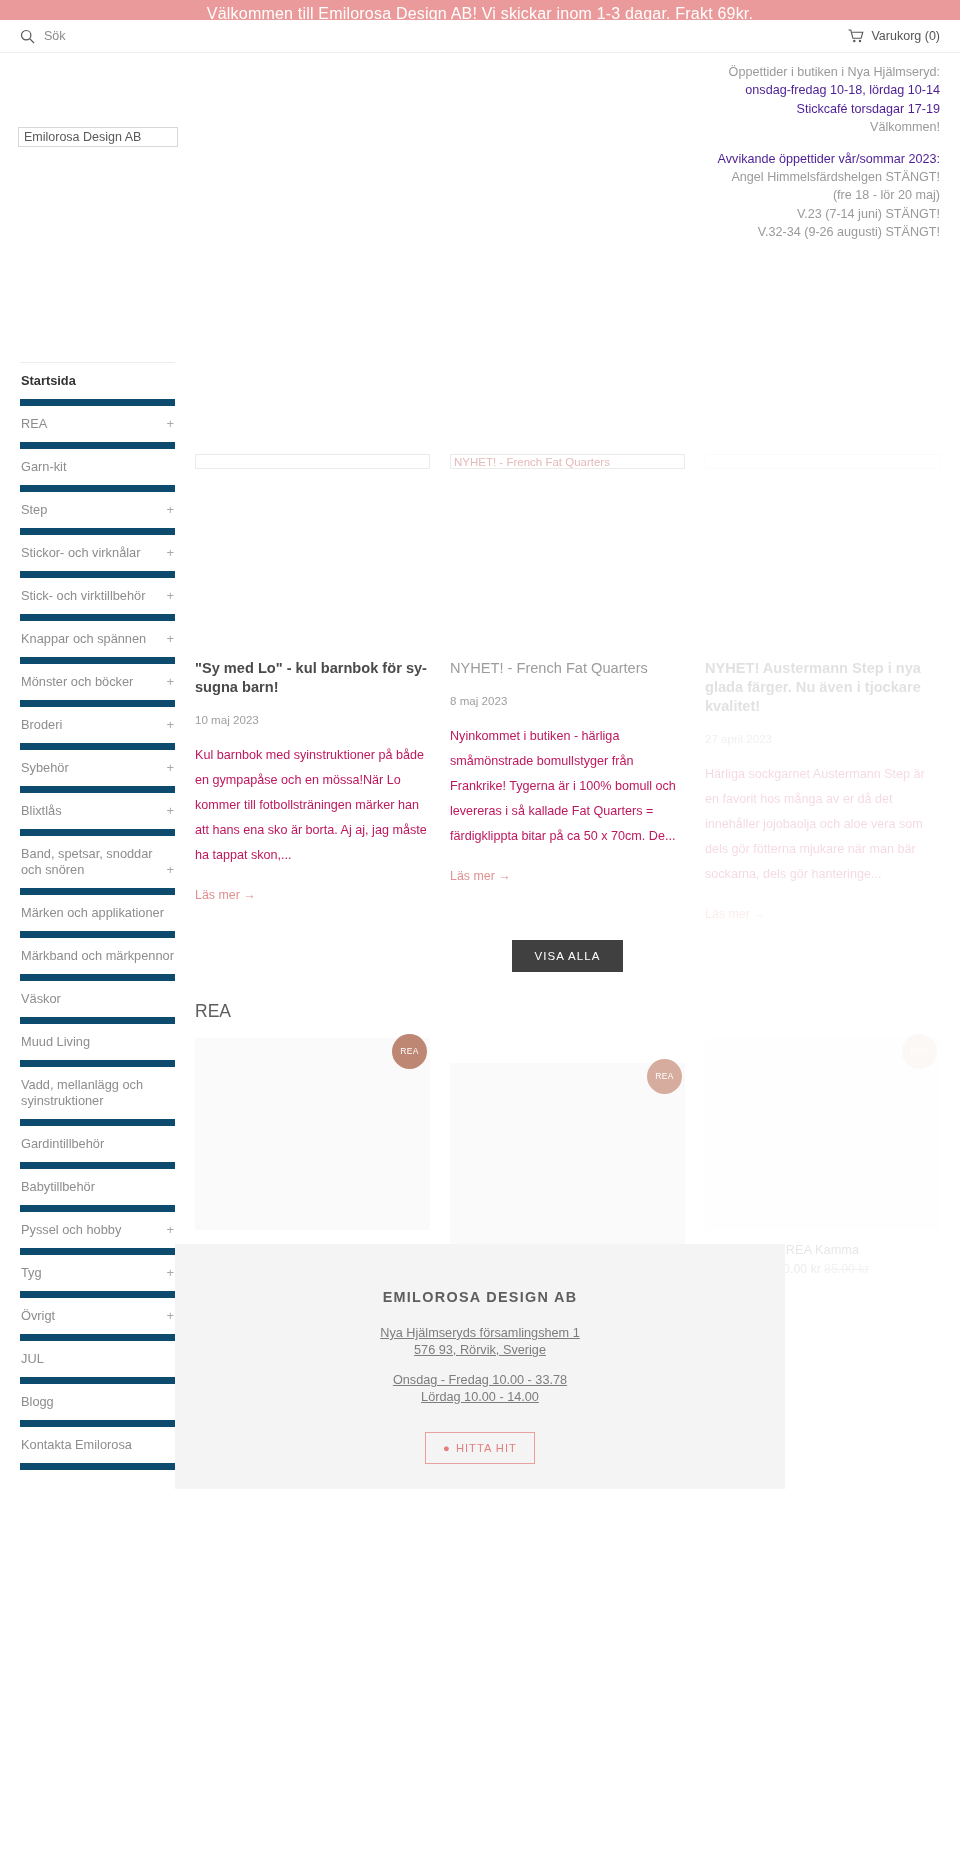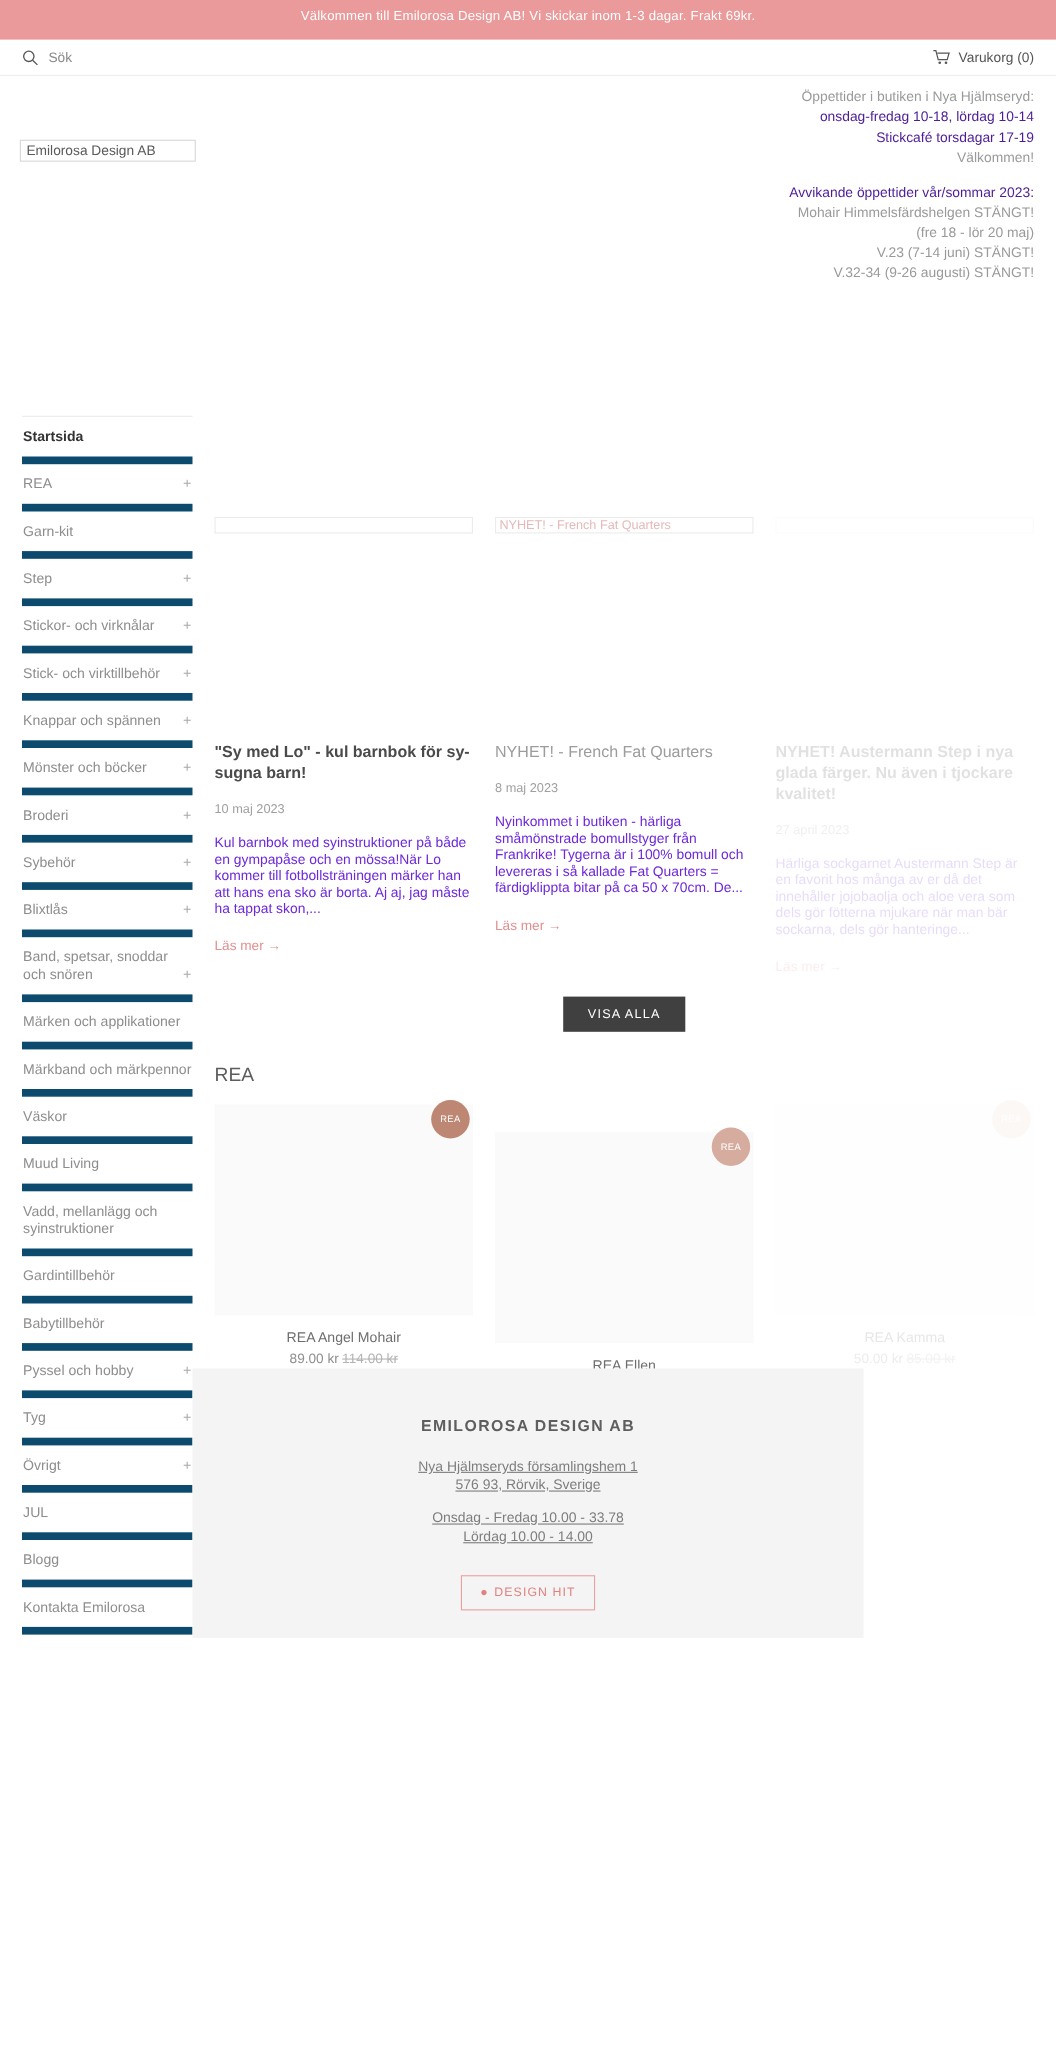--- a/index.html
+++ b/index.html
@@ -11,23 +11,23 @@
     color: #7a7a7a;
     -webkit-font-smoothing: antialiased;
   }
   body { width: 960px; min-height: 1875px; position: relative; overflow-x: hidden; }
 
   
   .announce {
     background: #ea9a9a;
     color: #ffffff;
     text-align: center;
-    font-size: 12px;
+    font-size: 16px;
     line-height: 28px;
-    height: 36px;
+    height: 20px;
     letter-spacing: 0.2px;
   }
 
   
   .topbar {
     height: 33px;
     display: flex;
     align-items: center;
     padding: 0 20px;
     border-bottom: 1px solid #eeeeee;
@@ -115,21 +115,21 @@
     margin-bottom: 190px;
   }
   .blog-title {
     font-size: 14.6px;
     line-height: 19px;
     color: #4a4a4a;
     font-weight: bold;
     margin-bottom: 16px;
   }
   .blog-date { font-size: 11.6px; color: #a0a0a0; margin-bottom: 17px; }
-  .blog-excerpt { font-size: 12.6px; line-height: 15px; color: #6d28d9; margin-bottom: 17px; }
+  .blog-excerpt { font-size: 12.6px; line-height: 25px; color: #be185d; margin-bottom: 17px; }
   .readmore { font-size: 12.4px; color: #e09090; text-decoration: none; }
 
   .card-2 .blog-title { font-weight: normal; color: #9c9c9c; }
   .card-3 { opacity: 0.16; }
 
   
   .viewall-row { text-align: center; margin-top: 18px; }
   .viewall-btn {
     display: inline-block;
     background: #404040;
@@ -235,21 +235,21 @@
   </div>
 </div>
 
 <div class="hours">
   <div class="muted">Öppettider i butiken i Nya Hjälmseryd:</div>
   <div class="bold">onsdag-fredag 10-18, lördag 10-14</div>
   <div class="bold">Stickcafé torsdagar 17-19</div>
   <div class="muted">Välkommen!</div>
   <div class="spacer"></div>
   <div class="bold">Avvikande öppettider vår/sommar 2023:</div>
-  <div class="muted">Mohair Himmelsfärdshelgen STÄNGT!</div>
+  <div class="muted">Angel Himmelsfärdshelgen STÄNGT!</div>
   <div class="muted">(fre 18 - lör 20 maj)</div>
   <div class="muted">V.23 (7-14 juni) STÄNGT!</div>
   <div class="muted">V.32-34 (9-26 augusti) STÄNGT!</div>
 </div>
 
 <div class="logo-box">Emilorosa Design AB</div>
 
 <div class="wrap">
 
   <aside class="sidebar">
@@ -386,15 +386,15 @@
 </div>
 
 <div class="footer">
   <h3>EMILOROSA DESIGN AB</h3>
   <p>Nya Hjälmseryds församlingshem 1</p>
   <p>576 93, Rörvik, Sverige</p>
   <div class="gap"></div>
   <p>Onsdag - Fredag 10.00 - 33.78</p>
   <p>Lördag 10.00 - 14.00</p>
   <button class="map-btn">
-    <span class="pin">●</span><span>DESIGN HIT</span>
+    <span class="pin">●</span><span>HITTA HIT</span>
   </button>
 </div>
 
 </body></html>

